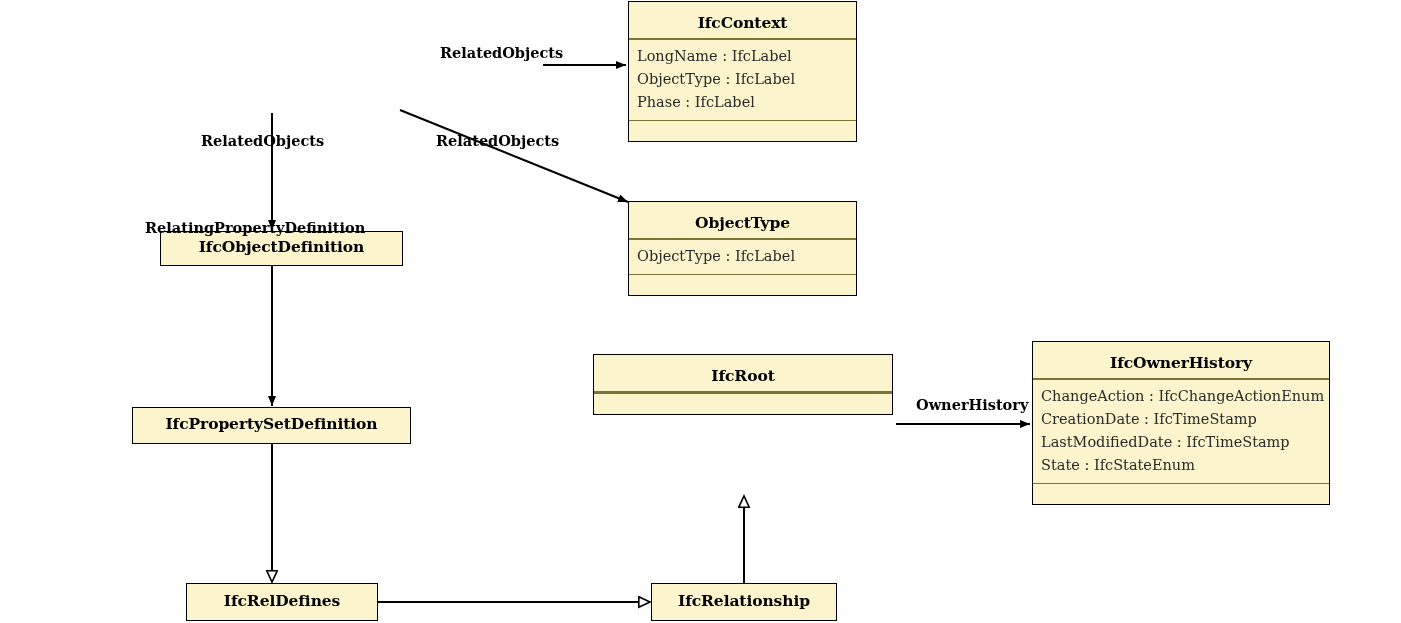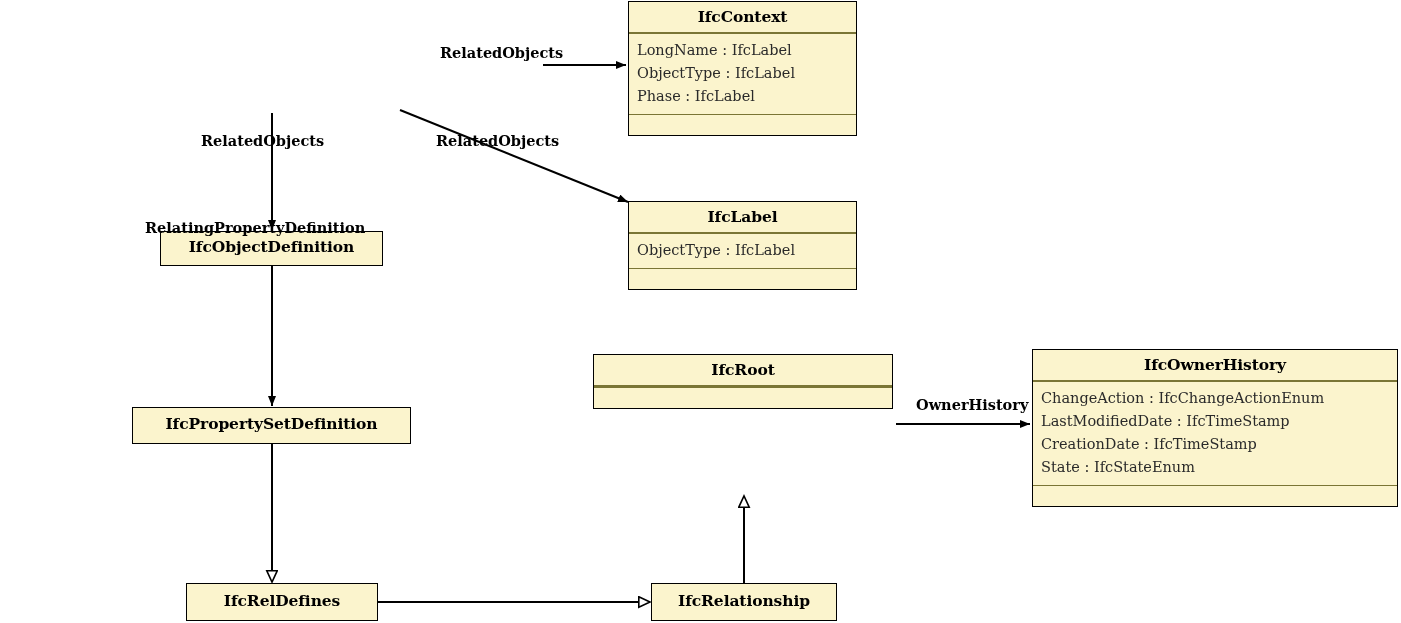--- a/index.html
+++ b/index.html
@@ -26,21 +26,21 @@
     position: absolute;
     box-sizing: border-box;
     background: #fbf4cd;
     border: 1.6px solid #000000;
   }
   .uml-title {
     font-weight: bold;
     font-size: 15.5px;
     text-align: center;
     color: #000000;
-    padding: 5px 8px 6px 8px;
+    padding: 11px 8px 6px 8px;
     letter-spacing: -0.1px;
     white-space: nowrap;
   }
   .uml-divider {
     height: 1.6px;
     background: #7a7535;
     width: 100%;
   }
   .uml-attrs {
     padding: 5px 10px 6px 8px;
@@ -102,51 +102,51 @@
     <div class="uml-attrs">
       <div class="uml-attr">LongName : IfcLabel</div>
       <div class="uml-attr">ObjectType : IfcLabel</div>
       <div class="uml-attr">Phase : IfcLabel</div>
     </div>
     <div class="uml-divider"></div>
     <div class="uml-empty"></div>
   </div>
 
   <div class="uml-class" style="left:628px; top:201px; width:229px;">
-    <div class="uml-title">IfcLabel</div>
+    <div class="uml-title">ObjectType</div>
     <div class="uml-divider"></div>
     <div class="uml-attrs">
       <div class="uml-attr">ObjectType : IfcLabel</div>
     </div>
     <div class="uml-divider"></div>
     <div class="uml-empty"></div>
   </div>
 
-  <div class="uml-class" style="left:160px; top:231px; width:223px; height:35px;">
+  <div class="uml-class" style="left:160px; top:231px; width:243px; height:35px;">
     <div class="uml-title" style="padding-top:5px;">IfcObjectDefinition</div>
   </div>
 
   <div class="uml-class" style="left:132px; top:407px; width:279px; height:37px;">
     <div class="uml-title" style="padding-top:6px;">IfcPropertySetDefinition</div>
   </div>
 
   <div class="uml-class" style="left:593px; top:354px; width:300px;">
     <div class="uml-title">IfcRoot</div>
     <div class="uml-divider"></div>
     <div class="uml-divider"></div>
     <div class="uml-empty"></div>
   </div>
 
-  <div class="uml-class" style="left:1032px; top:349px; width:366px;">
+  <div class="uml-class" style="left:1032px; top:341px; width:298px;">
     <div class="uml-title">IfcOwnerHistory</div>
     <div class="uml-divider"></div>
     <div class="uml-attrs">
       <div class="uml-attr">ChangeAction : IfcChangeActionEnum</div>
+      <div class="uml-attr">CreationDate : IfcTimeStamp</div>
       <div class="uml-attr">LastModifiedDate : IfcTimeStamp</div>
-      <div class="uml-attr">CreationDate : IfcTimeStamp</div>
       <div class="uml-attr">State : IfcStateEnum</div>
     </div>
     <div class="uml-divider"></div>
     <div class="uml-empty"></div>
   </div>
 
   <div class="uml-class" style="left:186px; top:583px; width:192px; height:38px;">
     <div class="uml-title" style="padding-top:7px;">IfcRelDefines</div>
   </div>
 

